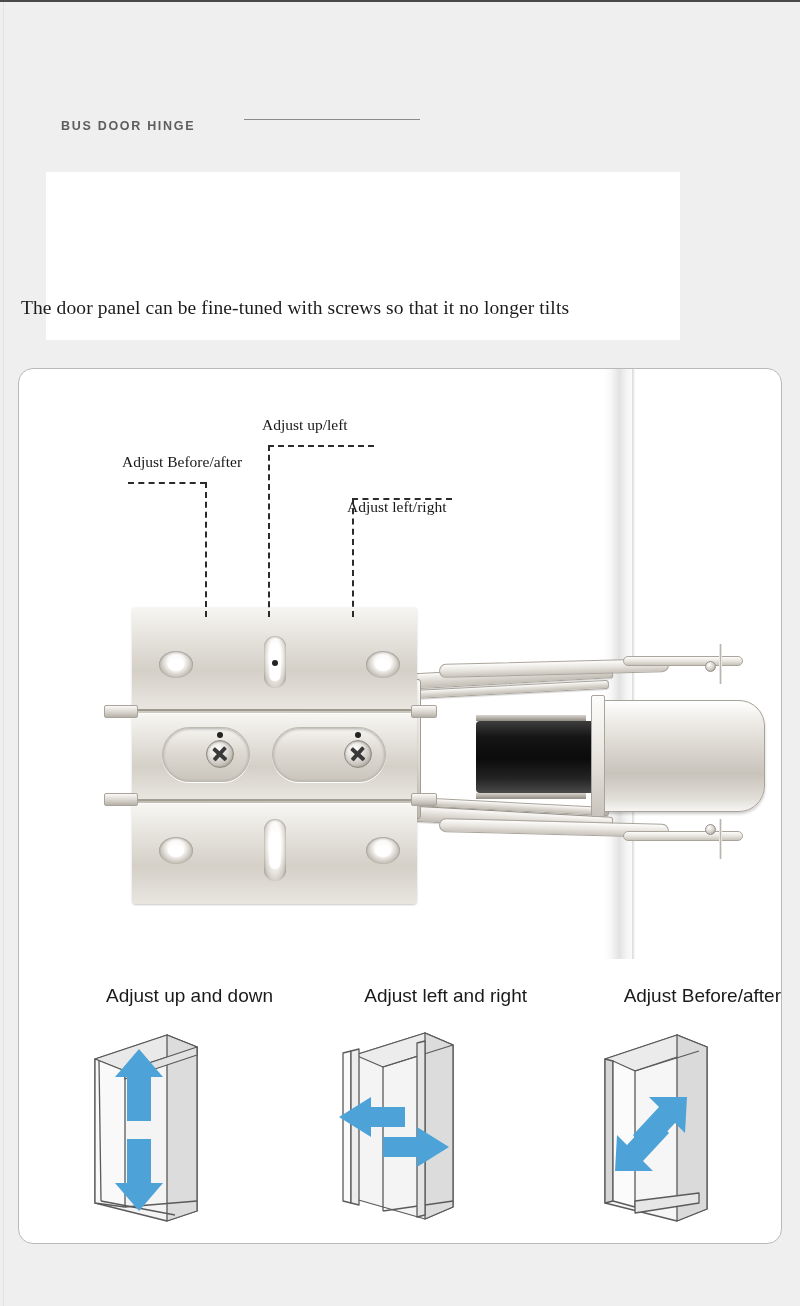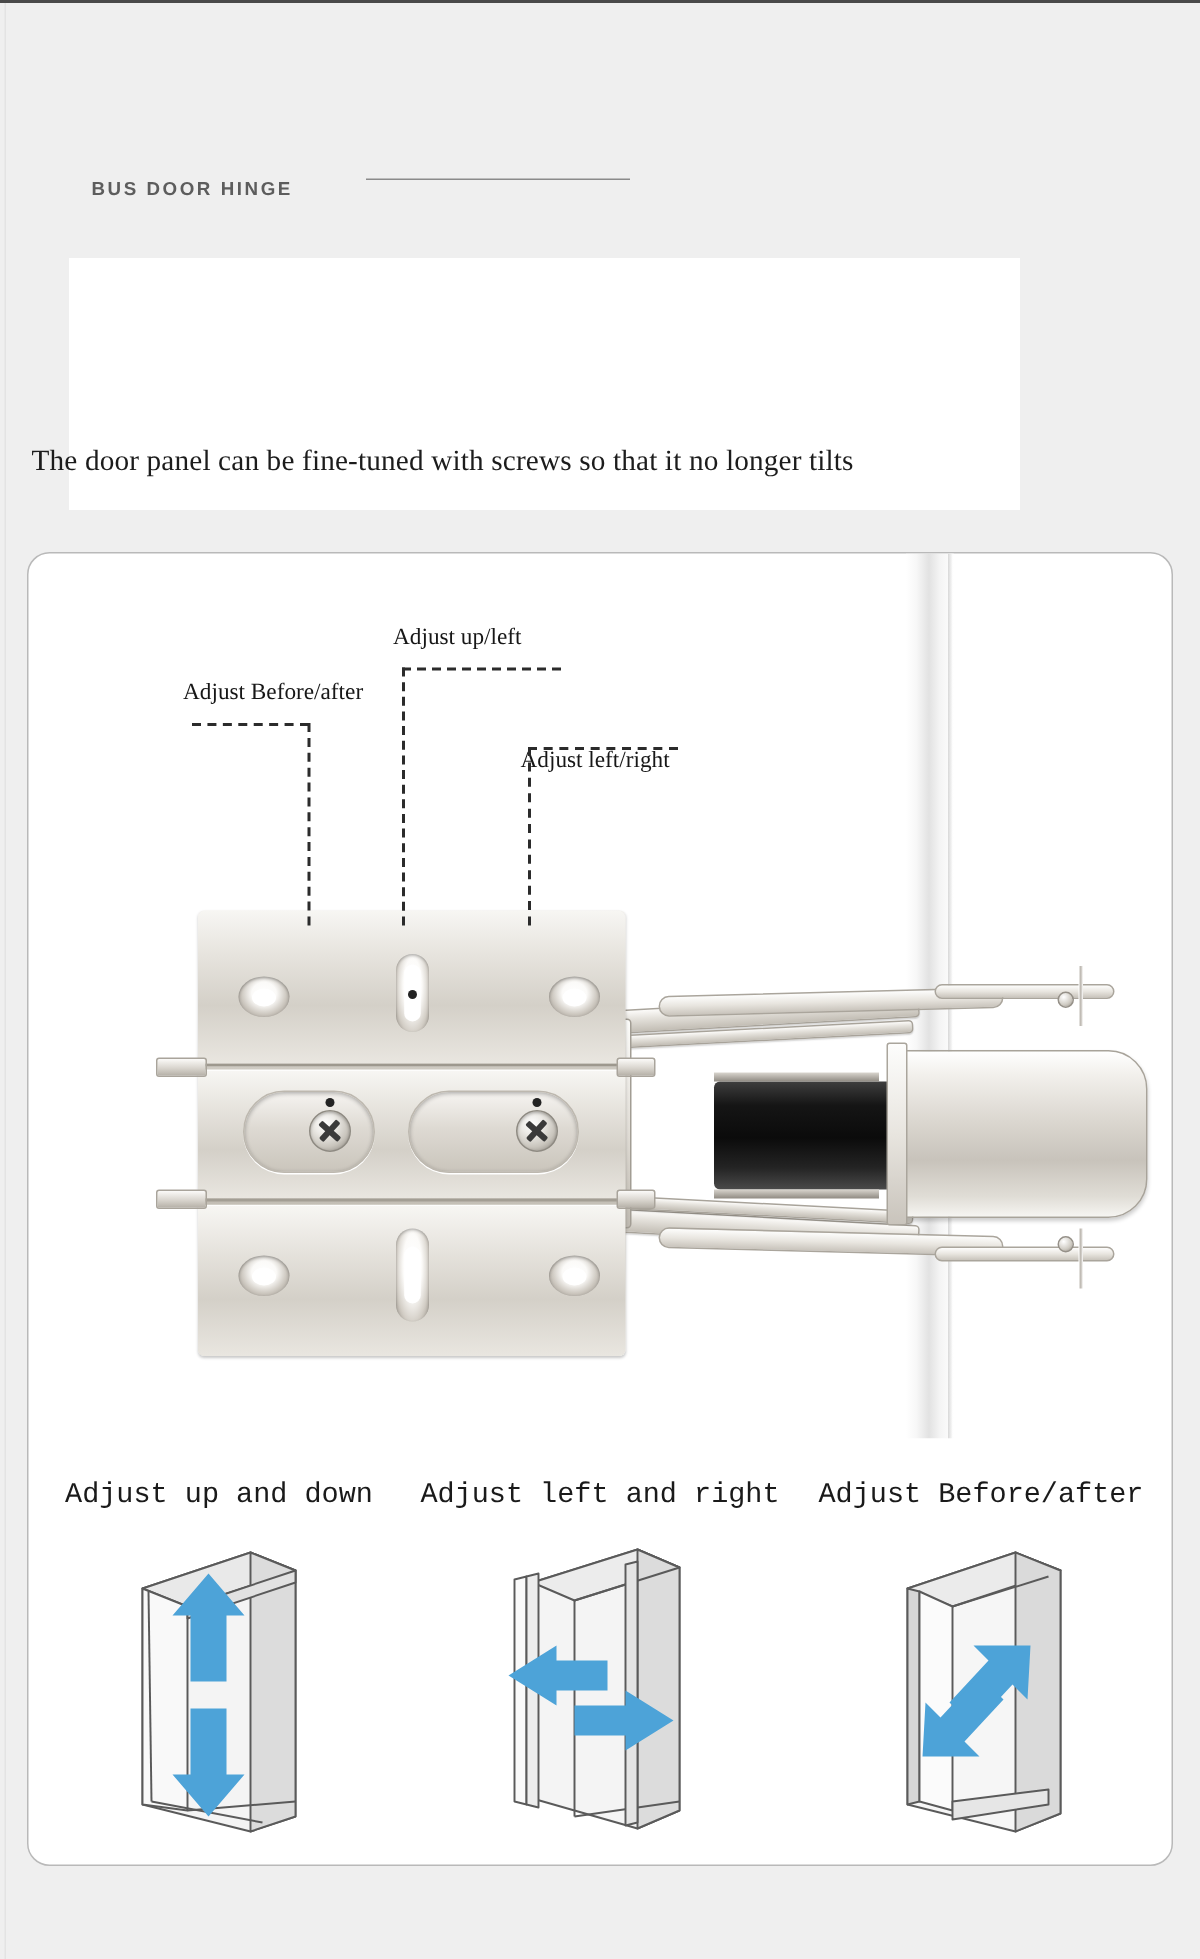--- a/index.html
+++ b/index.html
@@ -359,22 +359,22 @@
 
   
   .captions {
     position: absolute;
     left: 19px; top: 985px;
     width: 762px;
     display: flex;
   }
   .caption-cell {
     flex: 1;
-    text-align: center;
-    font-family: Liberation Mono, monospace;
+    text-align: right;
+    font-family: Liberation Sans, sans-serif;
     font-size: 19px;
     color: #1a1a1a;
     white-space: nowrap;
   }
 
   
   .panels {
     position: absolute;
     left: 19px; top: 1025px;
     width: 762px; height: 215px;

